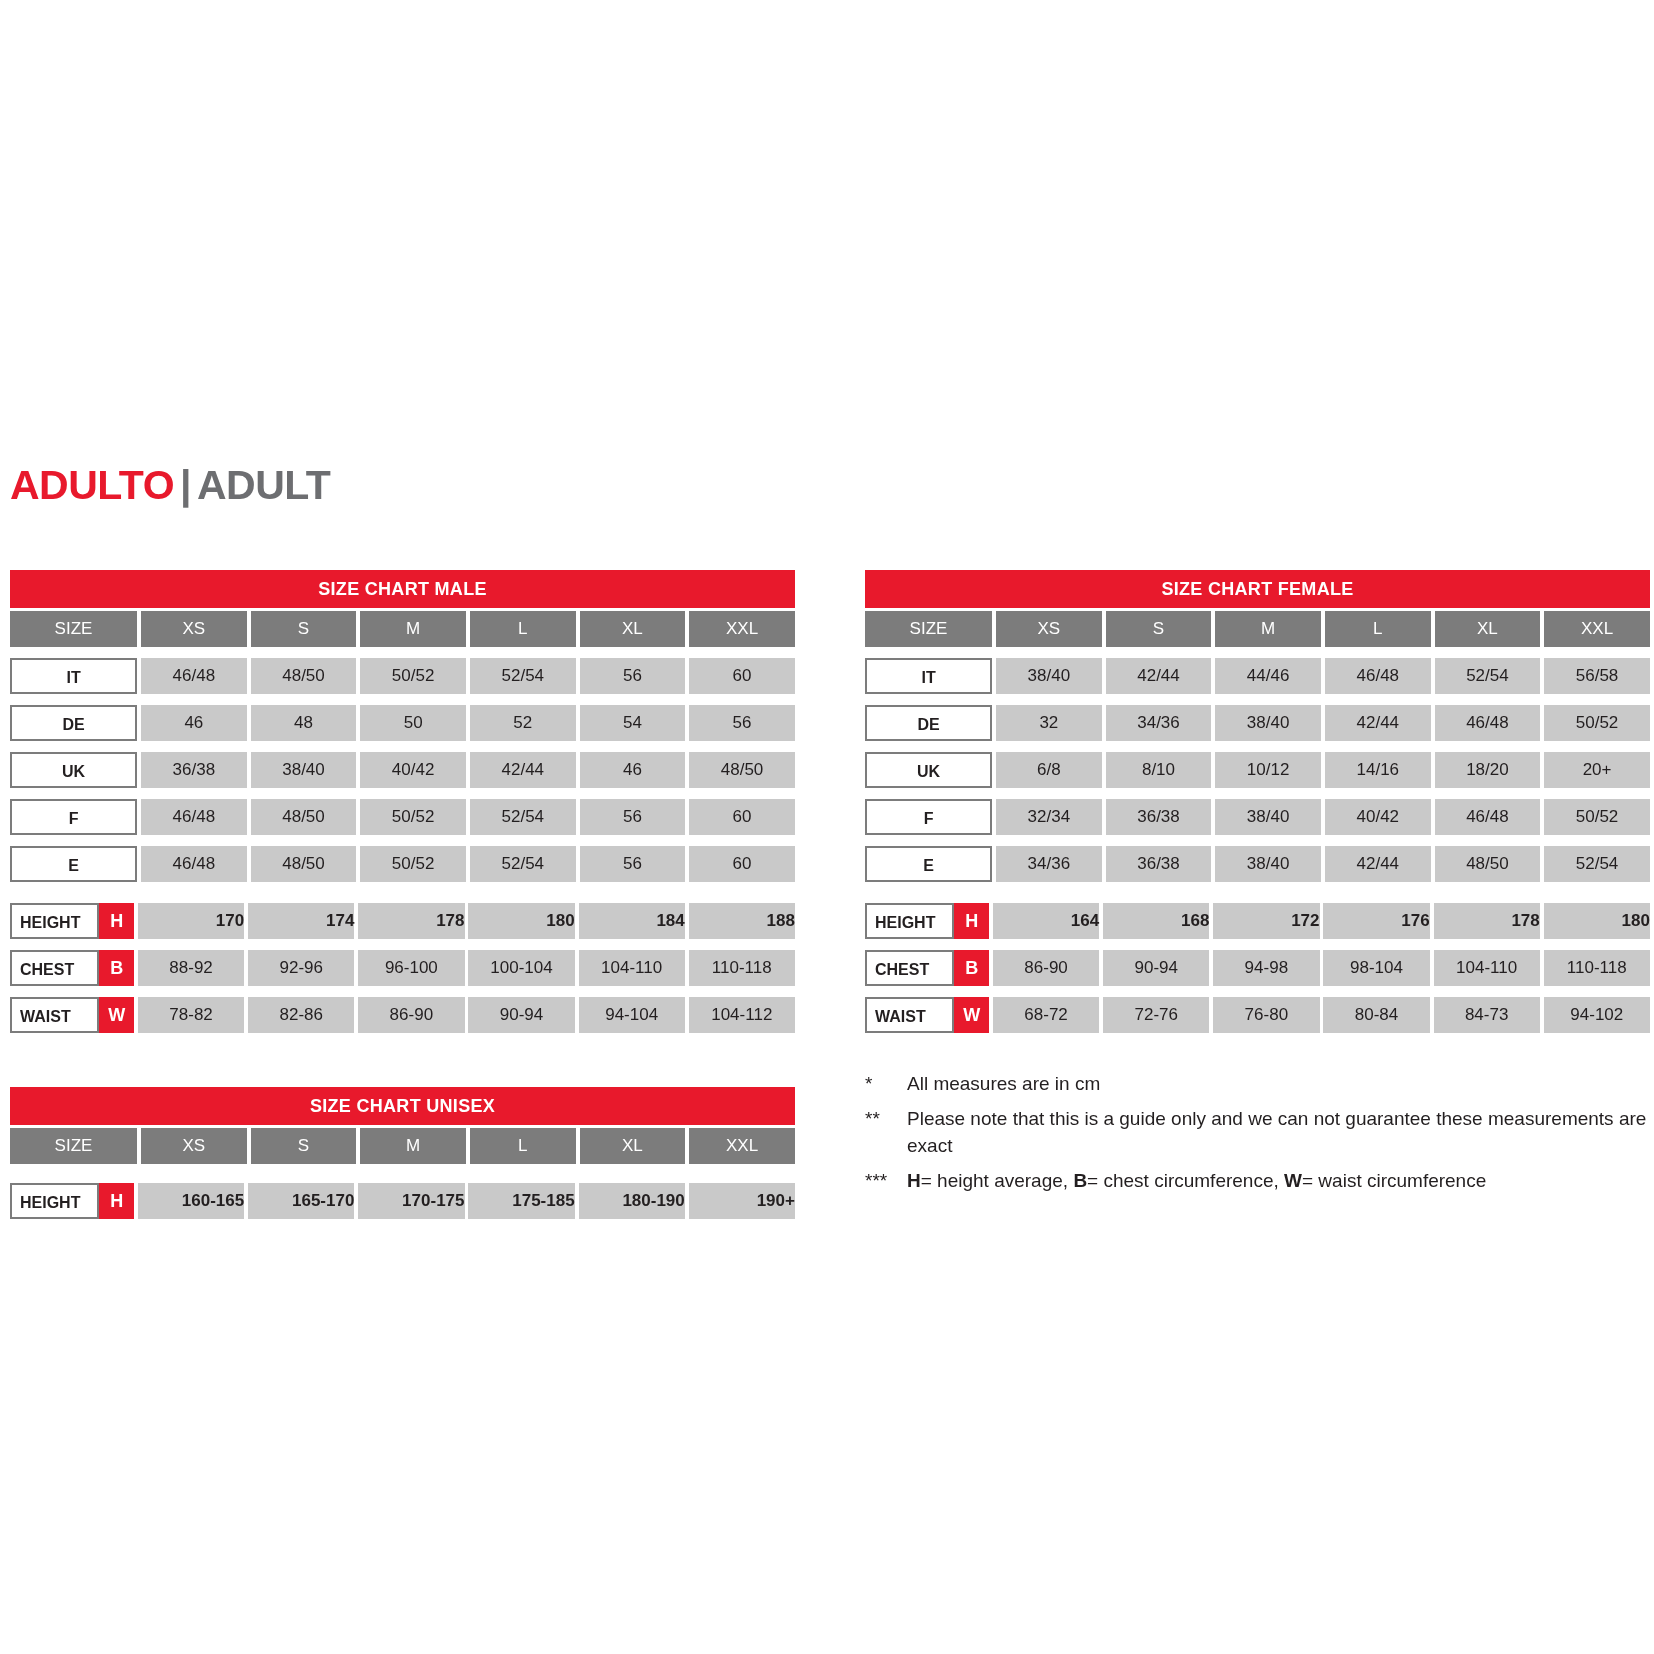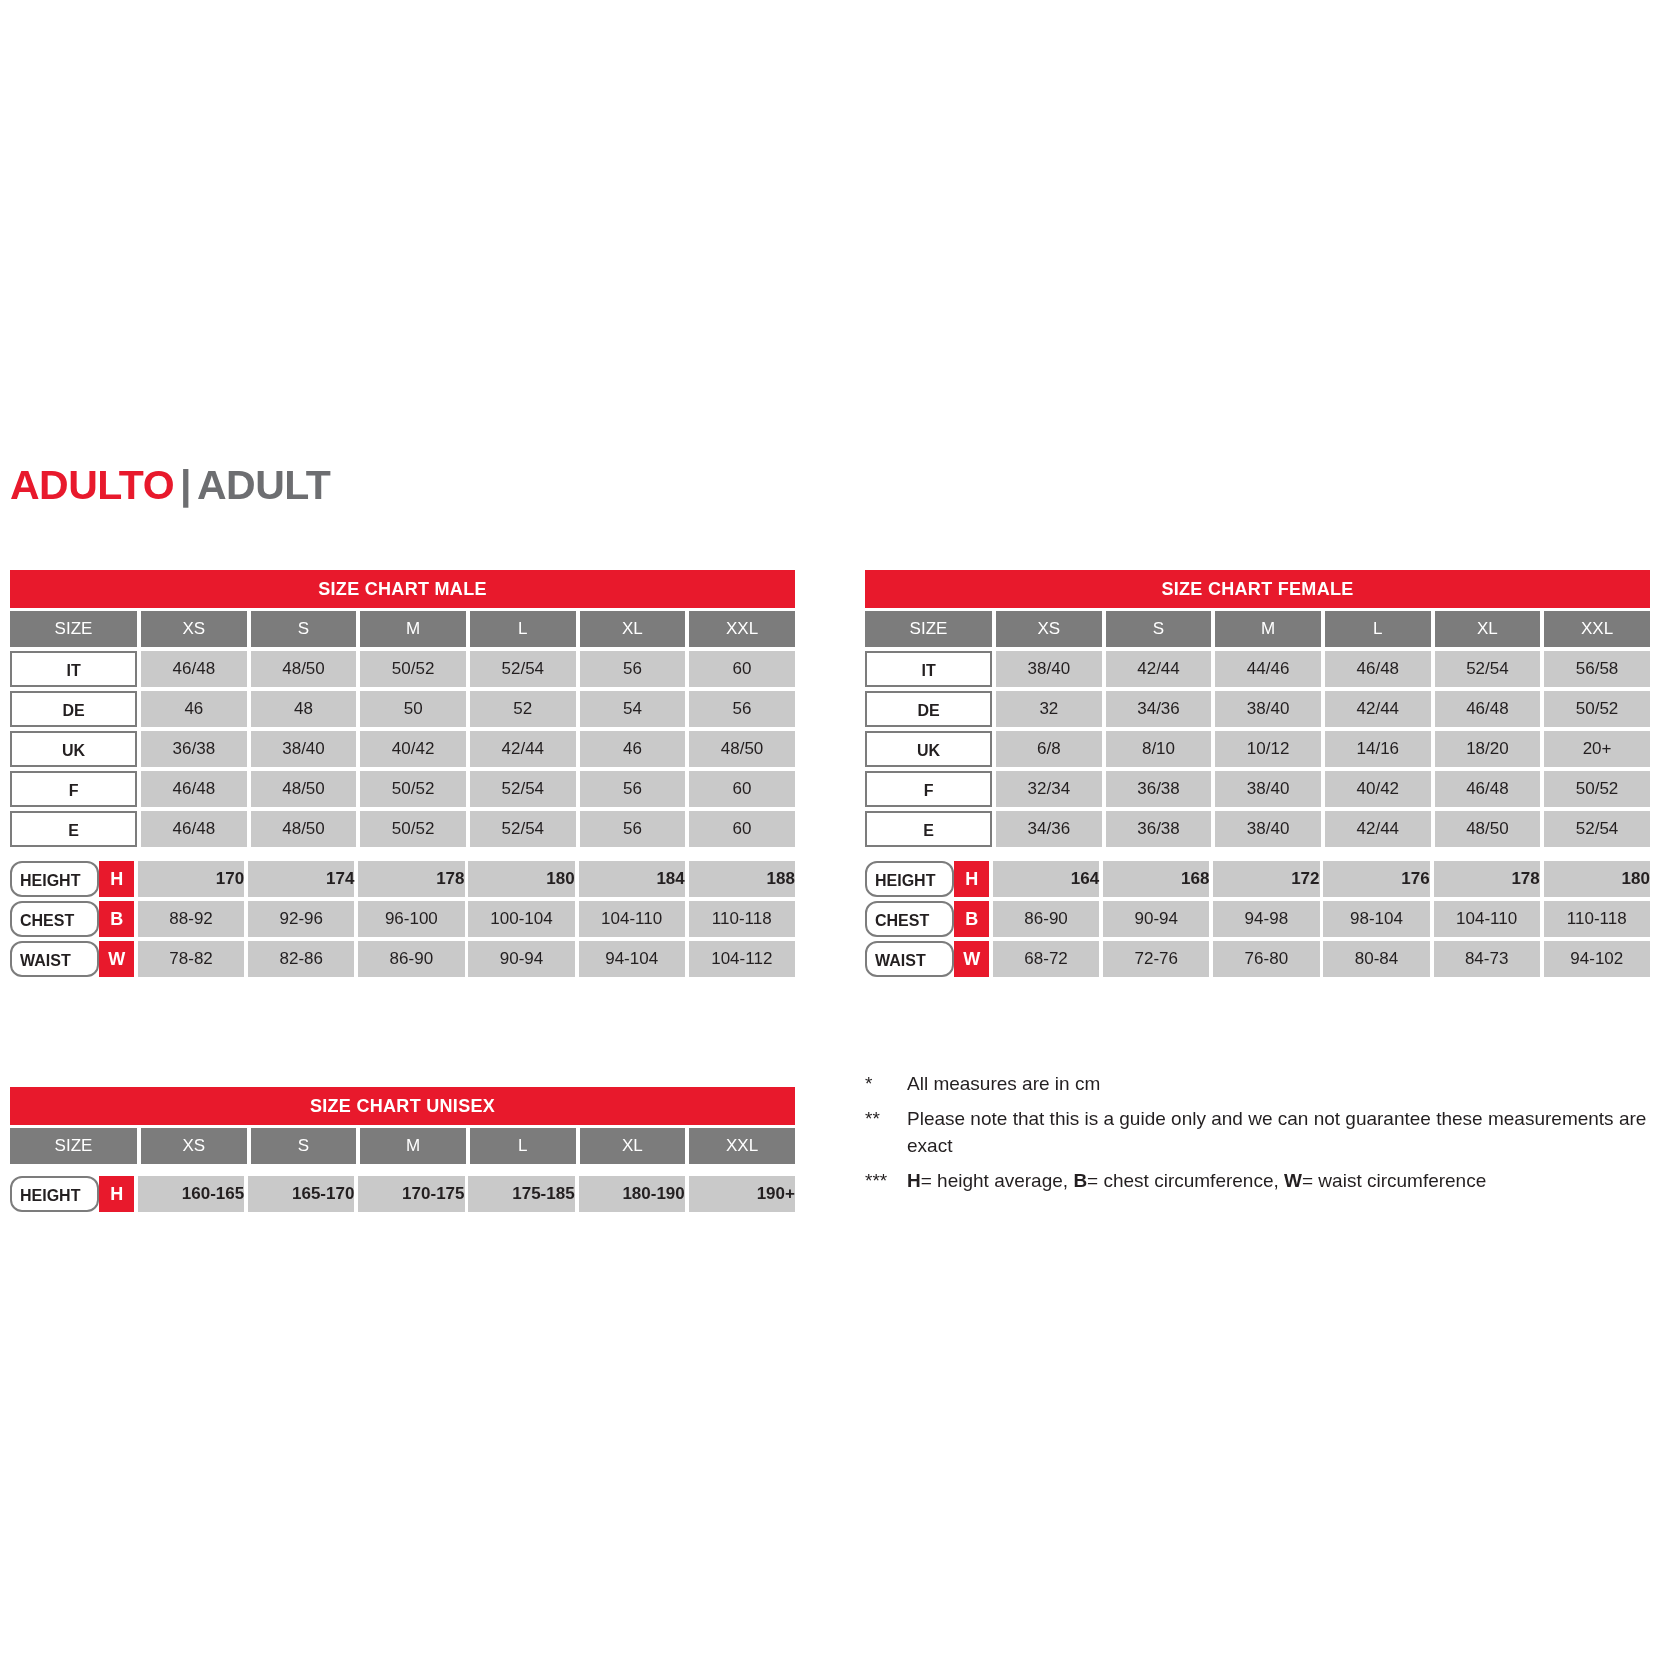--- a/index.html
+++ b/index.html
@@ -47,21 +47,21 @@
     font-size: 18px;
     font-weight: bold;
     text-align: center;
     letter-spacing: 0.3px;
     height: 38px;
     line-height: 38px;
     margin-bottom: 3px;
   }
   .row {
     display: flex;
-    margin-bottom: 4px;
+    margin-bottom: 11px;
   }
   .cell {
     height: 36px;
     line-height: 36px;
     text-align: center;
     font-size: 17px;
     color: #231f20;
     box-sizing: border-box;
   }
   .hdr-cell {
@@ -84,21 +84,21 @@
   .letter-cell {
     background: #e8192c;
     color: #ffffff;
     font-weight: bold;
     font-size: 18px;
   }
   .spacer { width: 4px; height: 36px; }
 
   
   .w-label { width: 132px; }
-  .w-label-small { width: 92px; border-radius: 12px; }
+  .w-label-small { width: 92px; }
   .w-letter { width: 36px; }
   .w-data { width: 110px; }
 
   
   .notes {
     position: absolute;
     left: 865px;
     top: 1070px;
     width: 790px;
     font-size: 19px;

